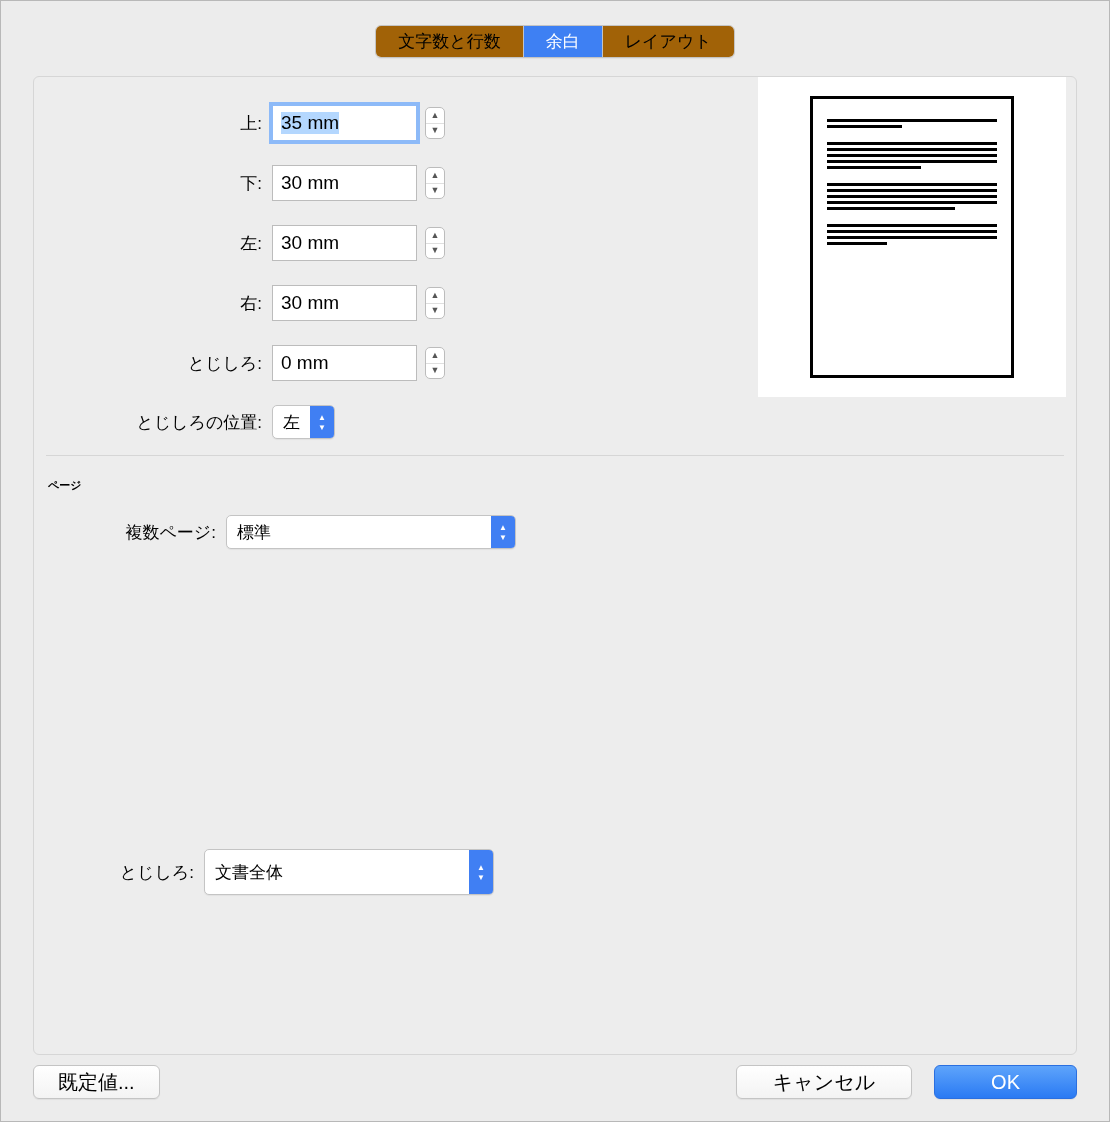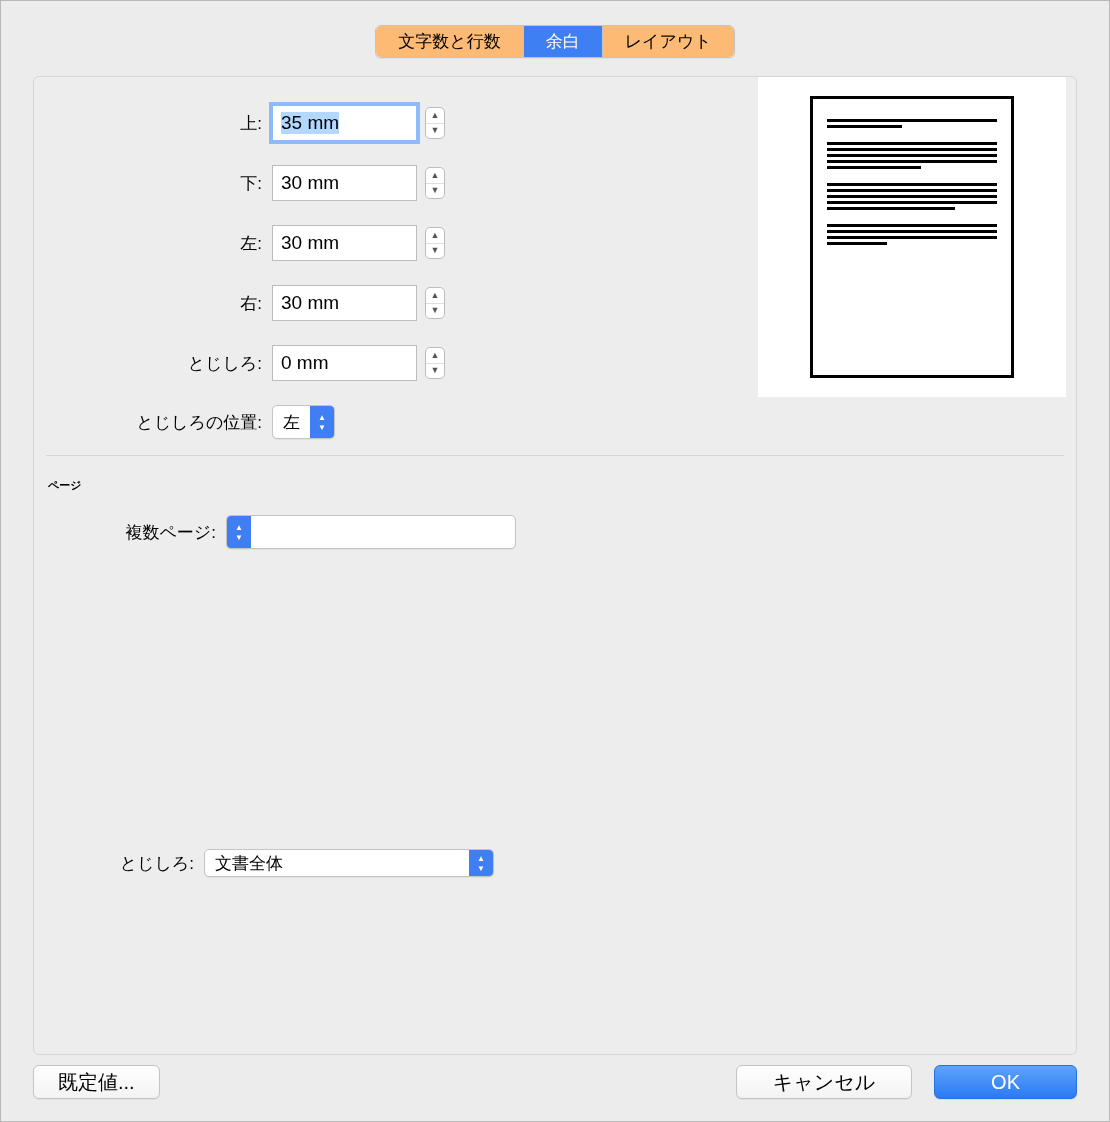--- a/index.html
+++ b/index.html
@@ -44,21 +44,21 @@
     border-radius: 6px;
     overflow: hidden;
     background: #fff;
     box-shadow: 0 1px 1px rgba(0,0,0,.05);
   }
   .segmented .seg {
     padding: 4px 22px;
     font-size: 17px;
     border-right: 1px solid #c4c4c4;
     cursor: default;
-    background: #fdba74;
+    background: #a16207;
   }
   .segmented .seg:last-child { border-right: none; }
   .segmented .seg.active {
     background: #3e80f3;
     color: #fff;
   }
   .panel {
     margin: 18px 32px 0 32px;
     border: 1px solid #d6d6d6;
     border-radius: 6px;
@@ -305,32 +305,33 @@
         </div>
       </div>
 
       <div class="divider"></div>
 
       <div class="section-title">ページ</div>
 
       <div class="row" style="margin-bottom:40px">
         <div class="lbl" style="width:182px">複数ページ:</div>
         <div class="selectwrap" style="width:290px;height:34px">
+          <div class="selval" style="flex:1">標準</div>
           <div class="selbtn">
               <span>▲</span>
               <span>▼</span>
             </div>
         </div>
       </div>
 
       <div style="height:260px"></div>
 
       <div class="row" style="margin-bottom:0">
         <div class="lbl" style="width:160px">とじしろ:</div>
-        <div class="selectwrap" style="width:290px;height:28px">
+        <div class="selectwrap" style="width:290px;height:46px">
           <div class="selval" style="flex:1">文書全体</div>
           <div class="selbtn">
               <span>▲</span>
               <span>▼</span>
             </div>
         </div>
       </div>
 
     </div>
 

